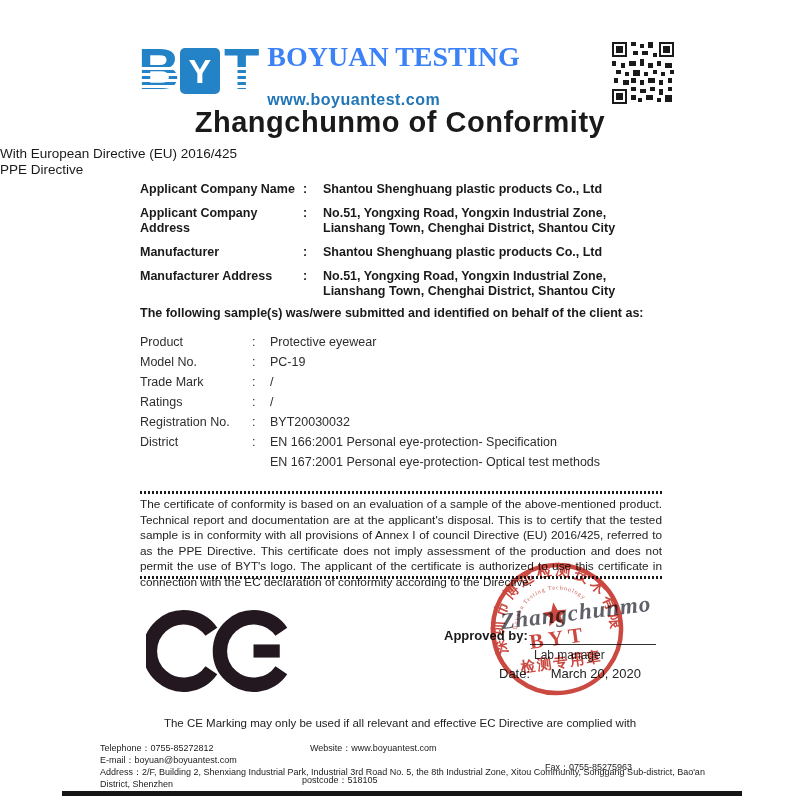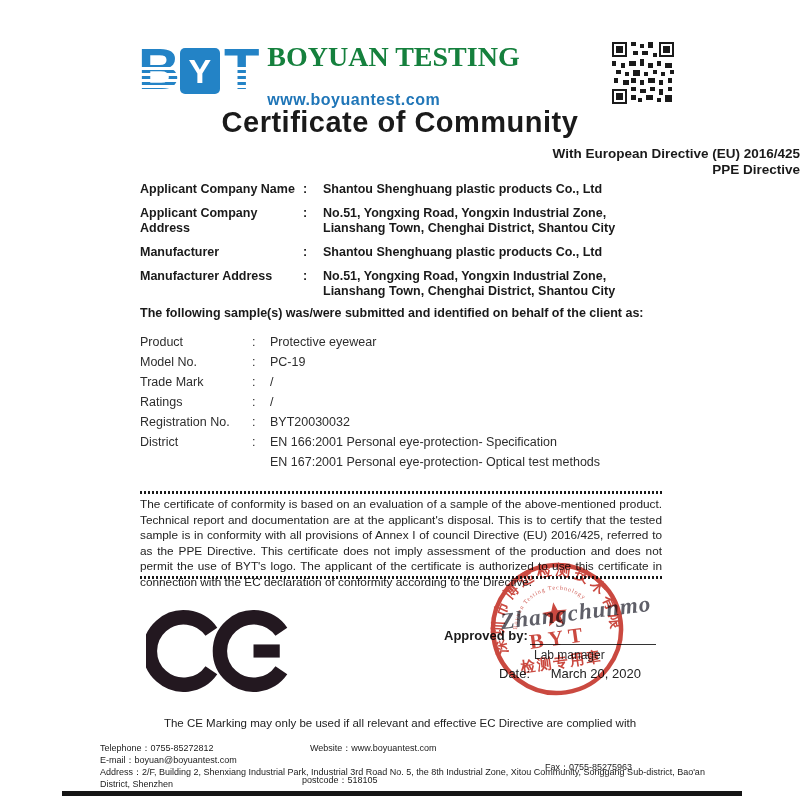--- a/index.html
+++ b/index.html
@@ -11,29 +11,29 @@
   .logo-glyphs{display:flex;align-items:flex-end;height:58px;}
   .glyph{position:relative;font-weight:900;color:#2383c6;line-height:1;}
   .glyph-b{font-size:58px;letter-spacing:-2px;}
   .glyph-t{font-size:58px;margin-left:2px;}
   .stripe-mask{position:absolute;left:-2px;right:-2px;bottom:2px;height:55%;
       background:repeating-linear-gradient(to bottom,rgba(255,255,255,0) 0 3px,#fff 3px 6px);}
   .glyph-y{width:40px;height:46px;background:#2383c6;border-radius:5px;margin:0 2px 4px 2px;
       display:flex;align-items:center;justify-content:center;color:#fff;font-weight:900;font-size:34px;}
   .logo-text{margin-left:8px;padding-top:2px;}
   .logo-name{font-family:"Liberation Serif",serif;font-weight:700;font-size:28px;line-height:30px;
-      color:#15803d;letter-spacing:0px;white-space:nowrap;}
+      color:#3b82f6;letter-spacing:0px;white-space:nowrap;}
   .logo-site{font-weight:700;font-size:16px;color:#2076b8;margin-top:19px;letter-spacing:.5px;}
 
   .qr{position:absolute;left:612px;top:42px;width:62px;height:62px;}
 
   
   .title{position:absolute;left:0;top:106px;width:100%;text-align:center;
       font-size:29px;font-weight:700;letter-spacing:.5px;}
-  .subtitle{position:absolute;left:0;width:100%;text-align:right;font-size:13.5px;font-weight:700;}
+  .subtitle{position:absolute;left:0;width:100%;text-align:left;font-size:13.5px;font-weight:400;}
   .subtitle.s1{top:146px;}
   .subtitle.s2{top:162px;}
 
   
   .info-table{position:absolute;left:140px;top:182px;width:522px;font-size:12.5px;font-weight:700;}
   .info-row{display:flex;margin-bottom:9px;line-height:15px;}
   .info-row .lbl{width:163px;flex:none;}
   .info-row .col{width:20px;flex:none;text-align:left;}
   .info-row .val{flex:1;}
 
@@ -144,21 +144,21 @@
       <rect x="22" y="22" width="2" height="3"></rect>
         <rect x="26" y="21" width="2" height="2"></rect>
         <rect x="9" y="25" width="2" height="2"></rect>
       <rect x="12" y="26" width="2" height="2"></rect>
         <rect x="16" y="25" width="3" height="2"></rect>
         <rect x="21" y="26" width="2" height="2"></rect>
       <rect x="25" y="25" width="3" height="3"></rect>
     </g>
   </svg>
 
-  <div class="title">Certificate of Community</div>
+  <div class="title">Zhangchunmo of Conformity</div>
   <div class="subtitle s1">With European Directive (EU) 2016/425</div>
   <div class="subtitle s2">PPE Directive</div>
 
   <div class="info-table">
     <div class="info-row">
       <span class="lbl">Applicant Company Name</span>
       <span class="col">:</span>
       <span class="val">Shantou Shenghuang plastic products Co., Ltd</span>
     </div>
     <div class="info-row">

